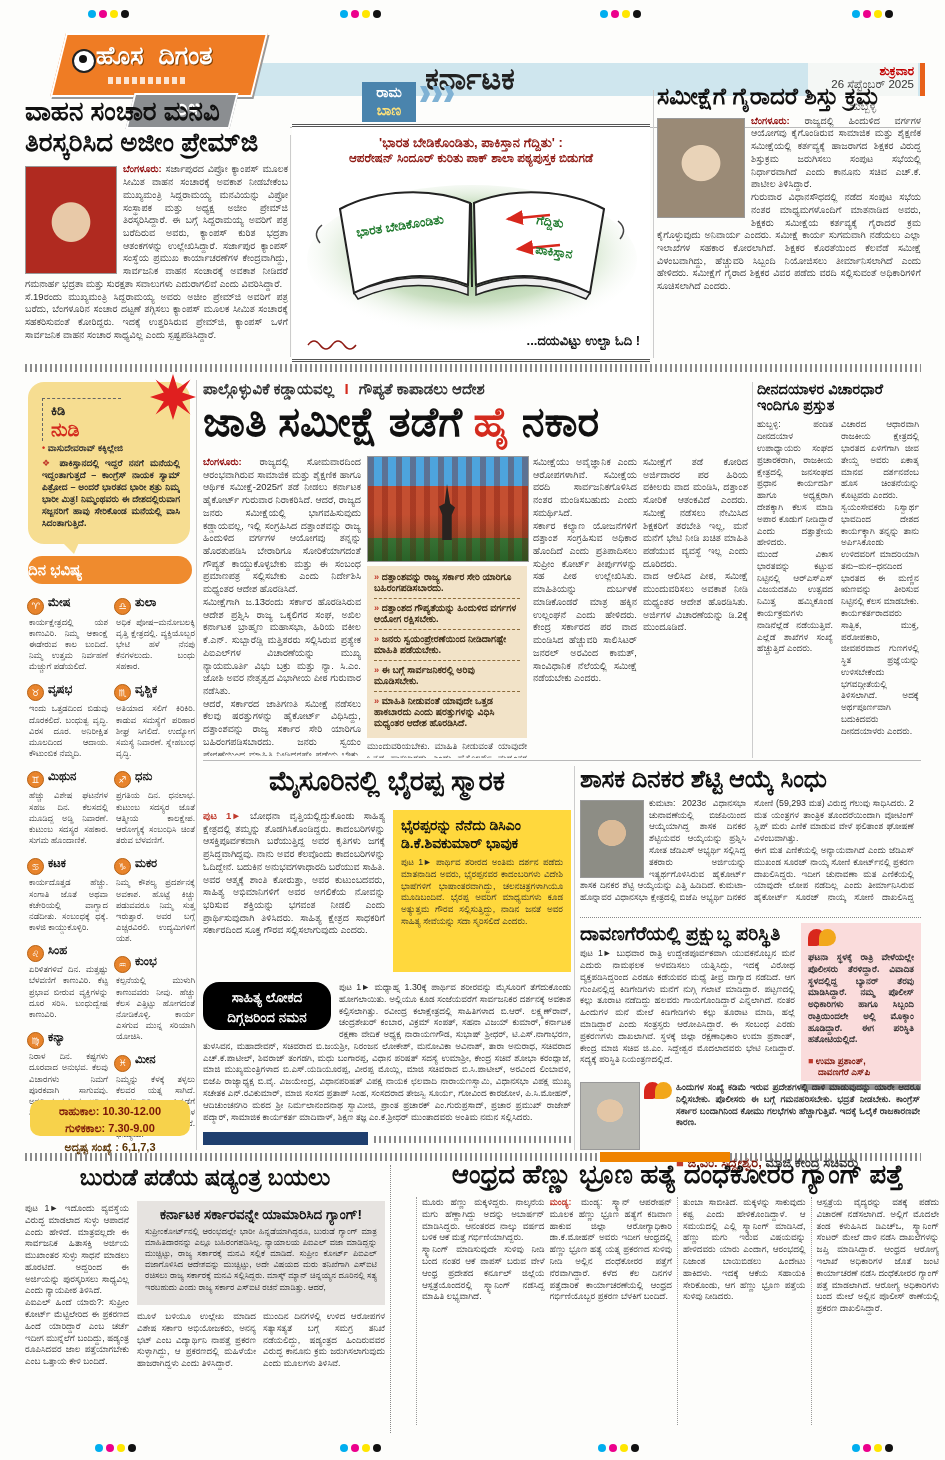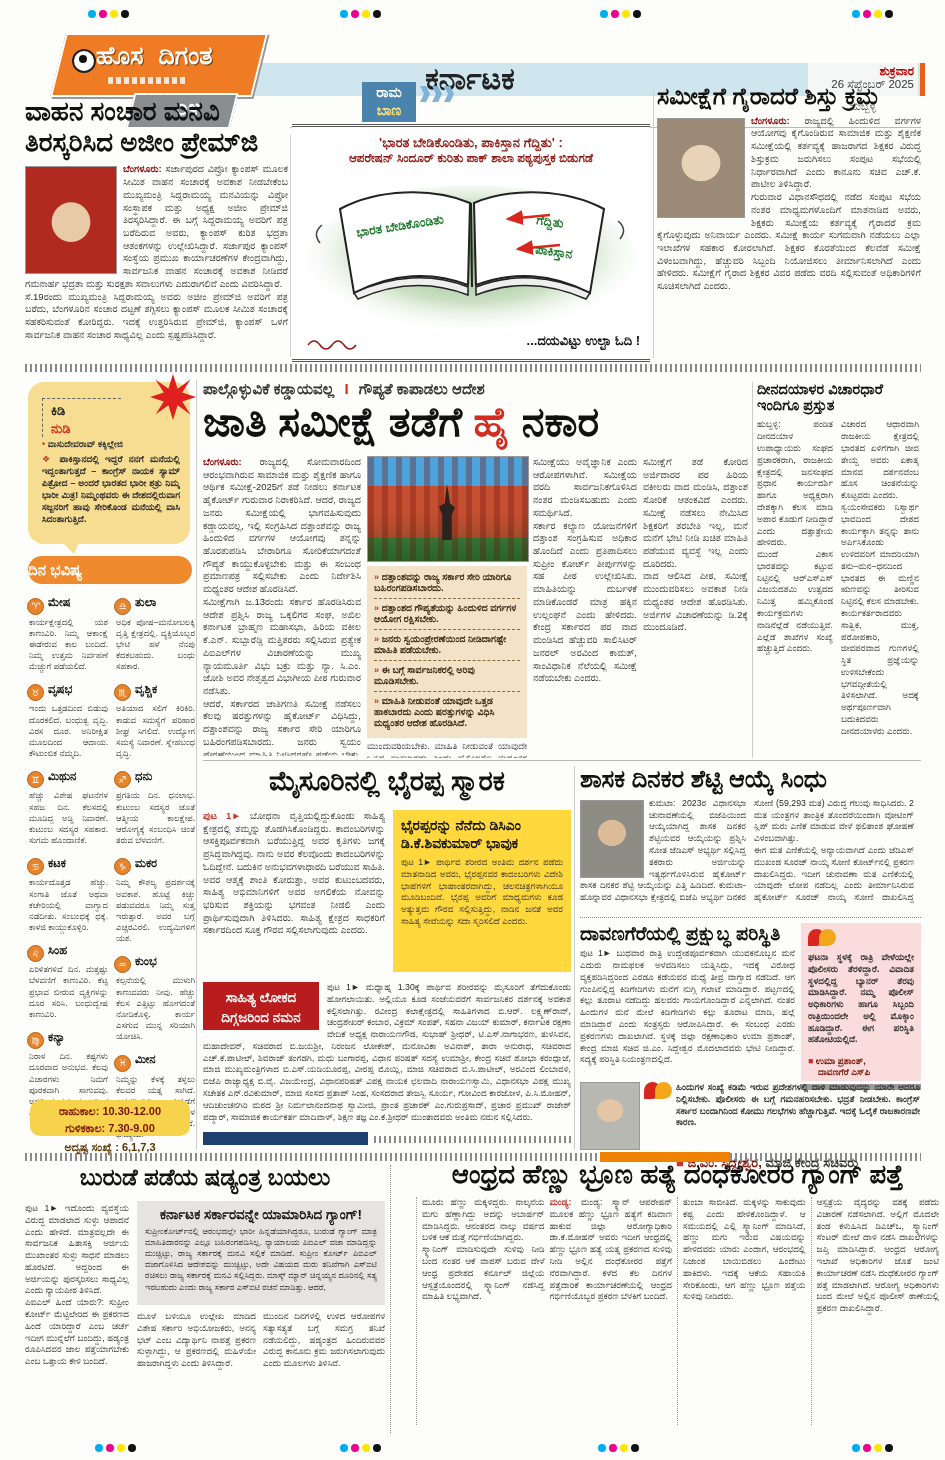--- a/index.html
+++ b/index.html
@@ -141,21 +141,21 @@
   <div class="abs vrule" style="left:290px;top:135px;height:222px;"></div>
   <div class="abs vrule" style="left:653px;top:90px;height:268px;"></div>
 
   <div class="abs hatch" style="left:25px;top:364px;width:896px;height:8px;"></div>
 
   <div class="abs" style="left:28px;top:382px;width:162px;height:162px;background:#f6dd91;border-radius:16px;">
     <div class="abs star8" style="right:-6px;top:-8px;"></div>
     <div style="padding:16px 10px 0 14px;">
       <div style="border-left:1px dashed #666;border-top:1px dashed #666;padding:2px 0 0 8px;width:70px;">
         <span style="font-weight:bold;font-size:13px;color:#222;">ಕಿಡಿ</span><br>
-        <span style="font-weight:bold;font-size:13px;color:#d42b1e;">ನುಡಿ</span>
+        <span style="font-weight:bold;font-size:19px;color:#d42b1e;">ನುಡಿ</span>
       </div>
       <div style="font-size:9px;font-weight:bold;color:#333;margin-top:2px;">
         <span style="color:#d42b1e;">•</span>
         <span>ವಾಸುದೇವರಾವ್ ಕಕ್ಕಿಲ್ಲೇಜಿ</span>
       </div>
       <div class="t" style="font-size:9px;height:92px;margin-top:3px;font-weight:bold;">
         <span style="color:#c0392b;">❖ </span>
         <span>ಪಾಕಿಸ್ತಾನದಲ್ಲಿ ಇದ್ದರೆ ನನಗೆ ಮನೆಯಲ್ಲಿ ಇದ್ದಂತಾಗುತ್ತದೆ – ಕಾಂಗ್ರೆಸ್ ನಾಯಕ ಸ್ಯಾಮ್ ಪಿತ್ರೋದ – ಅಂದರೆ ಭಾರತದ ಭಾರೀ ಶತ್ರು ನಿಮ್ಮ ಭಾರೀ ಮಿತ್ರ! ನಿಮ್ಮಂಥವರು ಈ ದೇಶದಲ್ಲಿರುವಾಗ ಸಜ್ಜನರಿಗೆ ಹಾವು ಸೇರಿಕೊಂಡ ಮನೆಯಲ್ಲಿ ವಾಸಿ ಸಿದಂತಾಗುತ್ತಿದೆ.</span>
       </div>
     </div>
@@ -170,21 +170,21 @@
     <div style="display:flex;gap:6px;">
       <div style="width:81px;">
         <div><span class="zic">♈</span><span class="hname">ಮೇಷ</span><div class="htext">ಕಾರ್ಯಕ್ಷೇತ್ರದಲ್ಲಿ ಯಶ ಕಾಣುವಿರಿ. ನಿಮ್ಮ ಆಕಾಂಕ್ಷೆ ಈಡೇರುವ ಕಾಲ ಬಂದಿದೆ. ನಿಮ್ಮ ಉತ್ತಮ ನಿರ್ವಹಣೆ ಮೆಚ್ಚುಗೆ ಪಡೆಯಲಿದೆ.</div></div>
         <div><span class="zic">♉</span><span class="hname">ವೃಷಭ</span><div class="htext">ಇಂದು ಒತ್ತಡದಿಂದ ಬಿಡುವು ದೊರಕಲಿದೆ. ಬಂಧುತ್ವ ವೃದ್ಧಿ. ವಿರಸ ದೂರ. ಅನಿರೀಕ್ಷಿತ ಮೂಲದಿಂದ ಆದಾಯ. ಕೌಟುಂಬಿಕ ನೆಮ್ಮದಿ.</div></div>
         <div><span class="zic">♊</span><span class="hname">ಮಿಥುನ</span><div class="htext">ಹೆಚ್ಚು ವಿಶೇಷ ಘಟನೆಗಳ ಸಹಜ ದಿನ. ಕೆಲಸದಲ್ಲಿ ಮೂಡಿದ್ದ ಅಡ್ಡಿ ನಿವಾರಣೆ. ಕುಟುಂಬ ಸದಸ್ಯರ ಸಹಕಾರ. ಸುಗಮ ಹೊಂದಾಣಿಕೆ.</div></div>
         <div><span class="zic">♋</span><span class="hname">ಕಟಕ</span><div class="htext">ಕಾರ್ಯದೊತ್ತಡ ಹೆಚ್ಚು. ಸಂಗಾತಿ ಜೊತೆ ಅಥವಾ ಕಚೇರಿಯಲ್ಲಿ ವಾಗ್ವಾದ ನಡೆದೀತು. ಸಂಬಂಧಕ್ಕೆ ಧಕ್ಕೆ. ಕಾಳಜಿ ಕಾಯ್ದುಕೊಳ್ಳಿರಿ.</div></div>
         <div><span class="zic">♌</span><span class="hname">ಸಿಂಹ</span><div class="htext">ಏರಿಳಿತಗಳಿವೆ ದಿನ. ಮತ್ತಷ್ಟು ಬೆಳವಣಿಗೆ ಕಾಣುವಿರಿ. ಕೆಟ್ಟ ಪ್ರಭಾವ ಬೀರುವ ವ್ಯಕ್ತಿಗಳನ್ನು ದೂರ ಸರಿಸಿ. ಬಂಧುದ್ವೇಷ ಕಾಣುವಿರಿ.</div></div>
         <div><span class="zic">♍</span><span class="hname">ಕನ್ಯಾ</span><div class="htext">ನಿರಾಳ ದಿನ. ಕಷ್ಟಗಳು ದೂರವಾದ ಅನುಭವ. ಕೆಲವು ವಿಚಾರಗಳು ನಿಮಗೆ ಪೂರಕವಾಗಿ ಸಾಗುವವು. ಅನ್ಯರಿಂದ ಸಹಕಾರ. ಆರ್ಥಿಕ ಸ್ಥಿತಿ ಸುಭದ್ರ.</div></div>
       </div>
       <div style="width:81px;">
-        <div><span class="zic">♎</span><span class="hname">ತುಲಾ</span><div class="htext">ಅಧಿಕ ಪೋಷ–ಮನೋಬಲಕ್ಕಿ ವೃತ್ತಿ ಕ್ಷೇತ್ರದಲ್ಲಿ. ವ್ಯಕ್ತಿಯೊಬ್ಬರ ಭೇಟಿ ಹಳೆ ನೆನಪು ಕೆದಕಬಹುದು. ಬಂಧು ಸಹಕಾರ.</div></div>
+        <div><span class="zic">♎</span><span class="hname">ತುಲಾ</span><div class="htext">ಅಧಿಕ ಪೋಷ–ಮನೋಬಲಕ್ಕಿ ವೃತ್ತಿ ಕ್ಷೇತ್ರದಲ್ಲಿ. ವ್ಯಕ್ತಿಯೊಬ್ಬರ ಭೇಟಿ ಹಳೆ ನೆನಪು ಕೆನಗಳಲುದು. ಬಂಧು ಸಹಕಾರ.</div></div>
         <div><span class="zic">♏</span><span class="hname">ವೃಶ್ಚಿಕ</span><div class="htext">ಅತಿಯಾದ ಸಲಿಗೆ ಕಿರಿಕಿರಿ. ಕಾಡುವ ಸಮಸ್ಯೆಗೆ ಪರಿಹಾರ ಶೀಘ್ರ ಸಿಗಲಿದೆ. ಉದ್ಯೋಗ ಸಮಸ್ಯೆ ನಿವಾರಣೆ. ಸ್ನೇಹಬಂಧ ವೃದ್ಧಿ.</div></div>
         <div><span class="zic">♐</span><span class="hname">ಧನು</span><div class="htext">ಪ್ರಗತಿಯ ದಿನ. ಧನಲಾಭ. ಕುಟುಂಬ ಸದಸ್ಯರ ಜೊತೆ ಆತ್ಮೀಯ ಕಾಲಕ್ಷೇಪ. ಆರೋಗ್ಯಕ್ಕೆ ಸಂಬಂಧಿಸಿ ಚಿಂತೆ ತರುವ ಬೆಳವಣಿಗೆ.</div></div>
         <div><span class="zic">♑</span><span class="hname">ಮಕರ</span><div class="htext">ನಿಮ್ಮ ಕೌಶಲ್ಯ ಪ್ರದರ್ಶನಕ್ಕೆ ಅವಕಾಶ. ಹೊಟ್ಟೆ ಕಿಚ್ಚು ಪಡುವವರೂ ನಿಮ್ಮ ಸುತ್ತ ಇರುತ್ತಾರೆ. ಅವರ ಬಗ್ಗೆ ಎಚ್ಚರವಿರಲಿ. ಉದ್ಯಮಿಗಳಿಗೆ ಯಶ.</div></div>
         <div><span class="zic">♒</span><span class="hname">ಕುಂಭ</span><div class="htext">ಕಲ್ಪನೆಯಲ್ಲಿ ಮುಳುಗಿ ಕಾಣುವವರು ನೀವು. ಹೆಚ್ಚು ಕೆಲಸ ಎತ್ತಿಟ್ಟು ಹೋಗದಂತೆ ನೋಡಿಕೊಳ್ಳಿ. ಕಾರ್ಯ ಎಸಗುವ ಮುನ್ನ ಸರಿಯಾಗಿ ಯೋಚಿಸಿ.</div></div>
         <div><span class="zic">♓</span><span class="hname">ಮೀನ</span><div class="htext">ನಿಮ್ಮನ್ನು ಕೆಳಕ್ಕೆ ತಳ್ಳಲು ಕೆಲವರ ಯತ್ನ ಸಾಗಿದೆ. ಎಚ್ಚರದಿಂದಿರಿ. ಹಿನ್ನಡೆಗೆ ಕುಗ್ಗದಿರಿ. ದೂರ ಬಂಧುಗಳ ಭೇಟಿ ಲಾಭ ತರಲಿದೆ. ಧನವ್ಯಯ.</div></div>
       </div>
     </div>
   </div>
 
   <div class="abs" style="left:30px;top:1100px;width:160px;height:36px;background:#f7d24b;border-radius:10px;text-align:center;font-weight:bold;font-size:11px;color:#7a1508;line-height:1.5;padding-top:3px;box-sizing:border-box;">
@@ -265,21 +265,21 @@
       <span>ಬೋಧನಾ ವೃತ್ತಿಯಲ್ಲಿದ್ದುಕೊಂಡು ಸಾಹಿತ್ಯ ಕ್ಷೇತ್ರದಲ್ಲಿ ತಮ್ಮನ್ನು ತೊಡಗಿಸಿಕೊಂಡಿದ್ದರು. ಕಾದಂಬರಿಗಳನ್ನು ಆಸಕ್ತಿಪೂರ್ವಕವಾಗಿ ಬರೆಯುತ್ತಿದ್ದ ಅವರ ಕೃತಿಗಳು ಜಗಕ್ಕೆ ಪ್ರಸಿದ್ಧವಾಗಿದ್ದವು. ನಾನು ಅವರ ಕೆಲವೊಂದು ಕಾದಂಬರಿಗಳನ್ನು ಓದಿದ್ದೇನೆ. ಬದುಕಿನ ಅನುಭವಗಳಾಧಾರದಿ ಬರೆಯುವ ಸಾಹಿತಿ. ಅವರ ಆತ್ಮಕ್ಕೆ ಶಾಂತಿ ಕೋರುತ್ತಾ, ಅವರ ಕುಟುಂಬದವರು, ಸಾಹಿತ್ಯ ಅಭಿಮಾನಿಗಳಿಗೆ ಅವರ ಅಗಲಿಕೆಯ ನೋವನ್ನು ಭರಿಸುವ ಶಕ್ತಿಯನ್ನು ಭಗವಂತ ನೀಡಲಿ ಎಂದು ಪ್ರಾರ್ಥಿಸುವುದಾಗಿ ತಿಳಿಸಿದರು. ಸಾಹಿತ್ಯ ಕ್ಷೇತ್ರದ ಸಾಧಕರಿಗೆ ಸರ್ಕಾರದಿಂದ ಸೂಕ್ತ ಗೌರವ ಸಲ್ಲಿಸಲಾಗುವುದು ಎಂದರು.</span>
     </div>
     <div style="position:absolute;left:190px;top:44px;width:178px;height:162px;background:#ffd83d;padding:7px 8px;box-sizing:border-box;">
       <div style="font-weight:bold;font-size:14px;line-height:1.25;color:#111;">ಭೈರಪ್ಪರನ್ನು ನೆನೆದು ಡಿಸಿಎಂ ಡಿ.ಕೆ.ಶಿವಕುಮಾರ್ ಭಾವುಕ</div>
       <div class="t" style="margin-top:5px;height:96px;font-size:8.8px;">ಪುಟ 1► ಪಾರ್ಥಿವ ಶರೀರದ ಅಂತಿಮ ದರ್ಶನ ಪಡೆದು ಮಾತನಾಡಿದ ಅವರು, ಭೈರಪ್ಪನವರ ಕಾದಂಬರಿಗಳು ವಿದೇಶಿ ಭಾಷೆಗಳಿಗೆ ಭಾಷಾಂತರವಾಗಿದ್ದು, ಚಲನಚಿತ್ರಗಳಾಗಿಯೂ ಮೂಡಿಬಂದಿವೆ. ಭೈರಪ್ಪ ಅವರಿಗೆ ಮಾಧ್ಯಮಗಳು ಕೂಡ ಅತ್ಯುತ್ತಮ ಗೌರವ ಸಲ್ಲಿಸುತ್ತಿದ್ದು, ನಾಡಿನ ಜನತೆ ಅವರ ಸಾಹಿತ್ಯ ಸೇವೆಯನ್ನು ಸದಾ ಸ್ಮರಿಸಲಿದೆ ಎಂದರು.</div>
     </div>
   </div>
 
   <div class="abs" style="left:203px;top:982px;width:368px;height:146px;">
     <div class="t" style="height:146px;font-size:8.8px;">
-      <div style="float:left;width:116px;height:48px;background:#b91c1c;color:#fff;font-weight:bold;font-size:13.5px;text-align:center;line-height:1.45;padding-top:6px;box-sizing:border-box;margin:0 8px 3px 0;">
+      <div style="float:left;width:128px;height:48px;background:#000000;color:#fff;font-weight:bold;font-size:13.5px;text-align:center;line-height:1.45;padding-top:6px;box-sizing:border-box;margin:0 8px 3px 0;border-radius:16px;">
         <div>ಸಾಹಿತ್ಯ ಲೋಕದ</div>
         <div>ದಿಗ್ಗಜರಿಂದ ನಮನ</div>
       </div>
       <span>ಪುಟ 1► ಮಧ್ಯಾಹ್ನ 1.30ಕ್ಕೆ ಪಾರ್ಥಿವ ಶರೀರವನ್ನು ಮೈಸೂರಿಗೆ ತೆಗೆದುಕೊಂಡು ಹೋಗಲಾಯಿತು. ಅಲ್ಲಿಯೂ ಕೂಡ ಸಂಜೆಯವರೆಗೆ ಸಾರ್ವಜನಿಕರ ದರ್ಶನಕ್ಕೆ ಅವಕಾಶ ಕಲ್ಪಿಸಲಾಗಿತ್ತು. ರವೀಂದ್ರ ಕಲಾಕ್ಷೇತ್ರದಲ್ಲಿ ಸಾಹಿತಿಗಳಾದ ಬಿ.ಆರ್. ಲಕ್ಷ್ಮಣ್‌ರಾವ್, ಚಂದ್ರಶೇಖರ್ ಕಂಬಾರ, ವಿಕ್ರಮ್ ಸಂಪತ್, ಸಹನಾ ವಿಜಯ್ ಕುಮಾರ್, ಕರ್ನಾಟಕ ರಕ್ಷಣಾ ವೇದಿಕೆ ಅಧ್ಯಕ್ಷ ನಾರಾಯಣಗೌಡ, ಸುಭಾಷ್ ಶ್ರೀಧರ್, ಟಿ.ಎಸ್.ನಾಗಾಭರಣ, ತುಳಸಿವನ, ಮಹಾದೇವನ್, ಸಚಿವರಾದ ಬಿ.ಜಯಶ್ರೀ, ನಿರಂಜನ ಲೋಕೇಶ್, ಮನೋವಿಕಾ ಅವಿನಾಶ್, ತಾರಾ ಅನುರಾಧ, ಸಚಿವರಾದ ಎಚ್.ಕೆ.ಪಾಟೀಲ್, ಶಿವರಾಜ್ ತಂಗಡಗಿ, ಮಧು ಬಂಗಾರಪ್ಪ, ವಿಧಾನ ಪರಿಷತ್ ಸದಸ್ಯೆ ಉಮಾಶ್ರೀ, ಕೇಂದ್ರ ಸಚಿವೆ ಶೋಭಾ ಕರಂದ್ಲಾಜೆ, ಮಾಜಿ ಮುಖ್ಯಮಂತ್ರಿಗಳಾದ ಬಿ.ಎಸ್.ಯಡಿಯೂರಪ್ಪ, ವೀರಪ್ಪ ಮೊಯ್ಲಿ, ಮಾಜಿ ಸಚಿವರಾದ ಬಿ.ಸಿ.ಪಾಟೀಲ್, ಅರವಿಂದ ಲಿಂಬಾವಳಿ, ಬಿಜೆಪಿ ರಾಜ್ಯಾಧ್ಯಕ್ಷ ಬಿ.ವೈ. ವಿಜಯೇಂದ್ರ, ವಿಧಾನಪರಿಷತ್ ವಿಪಕ್ಷ ನಾಯಕ ಛಲವಾದಿ ನಾರಾಯಣಸ್ವಾಮಿ, ವಿಧಾನಸಭಾ ವಿಪಕ್ಷ ಮುಖ್ಯ ಸಚೇತಕ ಎನ್.ರವಿಕುಮಾರ್, ಮಾಜಿ ಸಂಸದ ಪ್ರತಾಪ್ ಸಿಂಹ, ಸಂಸದರಾದ ತೇಜಸ್ವಿ ಸೂರ್ಯ, ಗೋವಿಂದ ಕಾರಜೋಳ, ಪಿ.ಸಿ.ಮೋಹನ್, ಆದಿಚುಂಚನಗಿರಿ ಮಠದ ಶ್ರೀ ನಿರ್ಮಲಾನಂದನಾಥ ಸ್ವಾಮೀಜಿ, ಪ್ರಾಂತ ಪ್ರಚಾರಕ್ ಎಂ.ಗುರುಪ್ರಸಾದ್, ಪ್ರಚಾರ ಪ್ರಮುಖ್ ರಾಜೇಶ್ ಪದ್ಮಾರ್, ಸಾಮಾಜಿಕ ಕಾರ್ಯಕರ್ತ ಮಾದಿವಾಳ್, ಶಿಕ್ಷಣ ತಜ್ಞ ಎಂ.ಕೆ.ಶ್ರೀಧರ್ ಮುಂತಾದವರು ಅಂತಿಮ ನಮನ ಸಲ್ಲಿಸಿದರು.</span>
     </div>
   </div>
   <div class="abs" style="left:203px;top:1132px;width:165px;height:13px;background:#1f3f6e;"></div>
   <div class="abs hatch" style="left:374px;top:1136px;width:197px;height:7px;"></div>
 
   <div class="abs vrule" style="left:574px;top:766px;height:384px;"></div>

